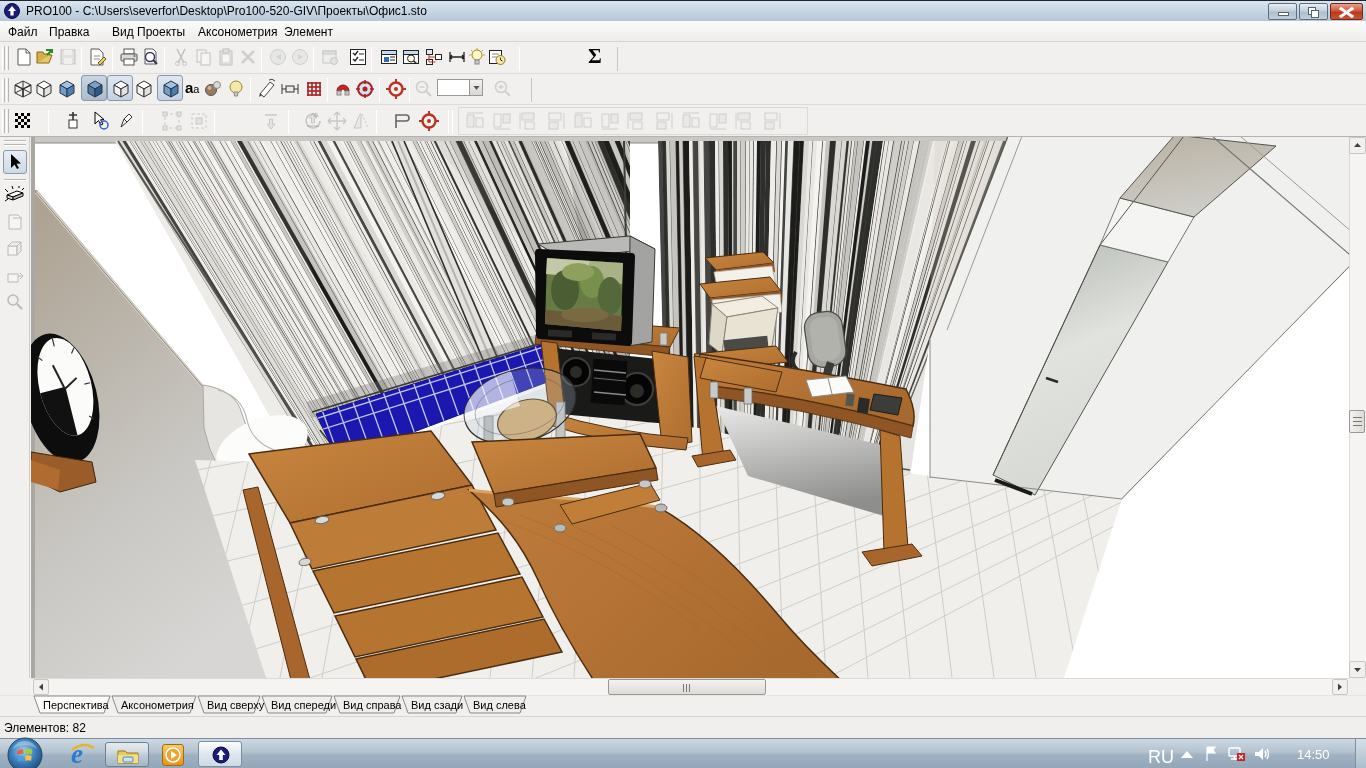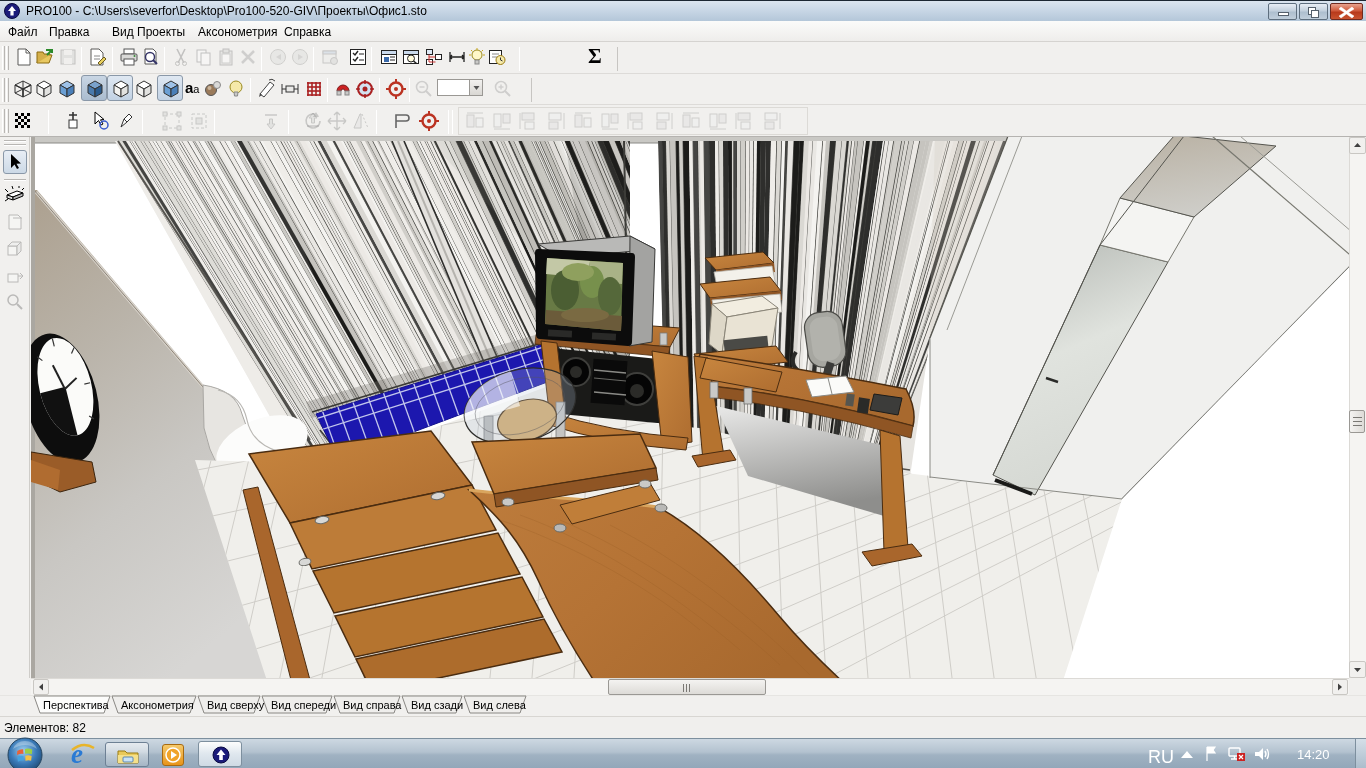--- a/index.html
+++ b/index.html
@@ -22,21 +22,21 @@
 <div class="abs" style="left:1330px;top:2px;width:33px;height:17px;border:1px solid #6e2a20;border-radius:2px;background:linear-gradient(#e8a28e,#cf5a3c 45%,#b83a1c 55%,#c9532f)"><svg width="31" height="15">
         <path d="M10,3 L15.5,7 L21,3 L23,5 L17.5,8.5 L23,12 L21,14 L15.5,10 L10,14 L8,12 L13.5,8.5 L8,5 Z" fill="#fff" stroke="#fff" stroke-width="0.5"></path>
       </svg></div>
 </div>
 <div class="abs" style="left:0;top:21px;width:1366px;height:21px;background:linear-gradient(#fbfbfa,#eeedeb);border-bottom:1px solid #d5d3d0;font-size:12px;color:#000">
 <div class="abs" style="left:8px;top:4px">Файл</div>
 <div class="abs" style="left:49px;top:4px">Правка</div>
 <div class="abs" style="left:112px;top:4px">Вид</div>
 <div class="abs" style="left:137px;top:4px">Проекты</div>
 <div class="abs" style="left:198px;top:4px">Аксонометрия</div>
-<div class="abs" style="left:284px;top:4px">Справка</div>
+<div class="abs" style="left:284px;top:4px">Элемент</div>
 </div>
 <div class="abs" style="left:0;top:42px;width:1366px;height:95px;background:#f1f0ee"></div>
 <div class="abs" style="left:0;top:73px;width:1366px;height:1px;background:#dddbd8"></div>
 <div class="abs" style="left:0;top:104px;width:1366px;height:1px;background:#dddbd8"></div>
 <div class="abs" style="left:0;top:136px;width:1366px;height:1px;background:#b5b3b0"></div>
 <div class="abs" style="left:2px;top:46px;width:3px;height:24px;border-left:1px solid #fff;border-right:1px solid #b8b6b3"></div>
 <div class="abs" style="left:6px;top:46px;width:3px;height:24px;border-left:1px solid #fff;border-right:1px solid #b8b6b3"></div>
 <div class="abs" style="left:2px;top:78px;width:3px;height:24px;border-left:1px solid #fff;border-right:1px solid #b8b6b3"></div>
 <div class="abs" style="left:6px;top:78px;width:3px;height:24px;border-left:1px solid #fff;border-right:1px solid #b8b6b3"></div>
 <div class="abs" style="left:2px;top:109px;width:3px;height:24px;border-left:1px solid #fff;border-right:1px solid #b8b6b3"></div>
@@ -1200,14 +1200,14 @@
     <svg class="abs" style="left:1227px;top:6px" width="20" height="18">
       <rect x="2" y="3" width="11" height="8" rx="1" fill="none" stroke="#fff" stroke-width="1.4"></rect>
       <path d="M4,14 L11,14 M7.5,11 L7.5,14" stroke="#fff" stroke-width="1.4"></path>
       <rect x="10" y="8" width="8" height="8" fill="#cc2222"></rect>
       <path d="M12,10 L16,14 M16,10 L12,14" stroke="#fff" stroke-width="1.2"></path>
     </svg>
     <svg class="abs" style="left:1252px;top:6px" width="20" height="18">
       <path d="M3,7 L7,7 L11,3 L11,15 L7,11 L3,11 Z" fill="#fff"></path>
       <path d="M13,6 Q15,9 13,12 M15,4 Q18,9 15,14" stroke="#fff" stroke-width="1.4" fill="none"></path>
     </svg>
-    <div class="abs" style="left:1297px;top:8px;font-size:13px;color:#fff">14:20</div>
+    <div class="abs" style="left:1297px;top:8px;font-size:13px;color:#fff">14:50</div>
     <div class="abs" style="left:1355px;top:0;width:11px;height:30px;border-left:1px solid #7d8f9e;background:linear-gradient(#d5dfe8,#aabccb)"></div>
   </div>
 </body></html>

